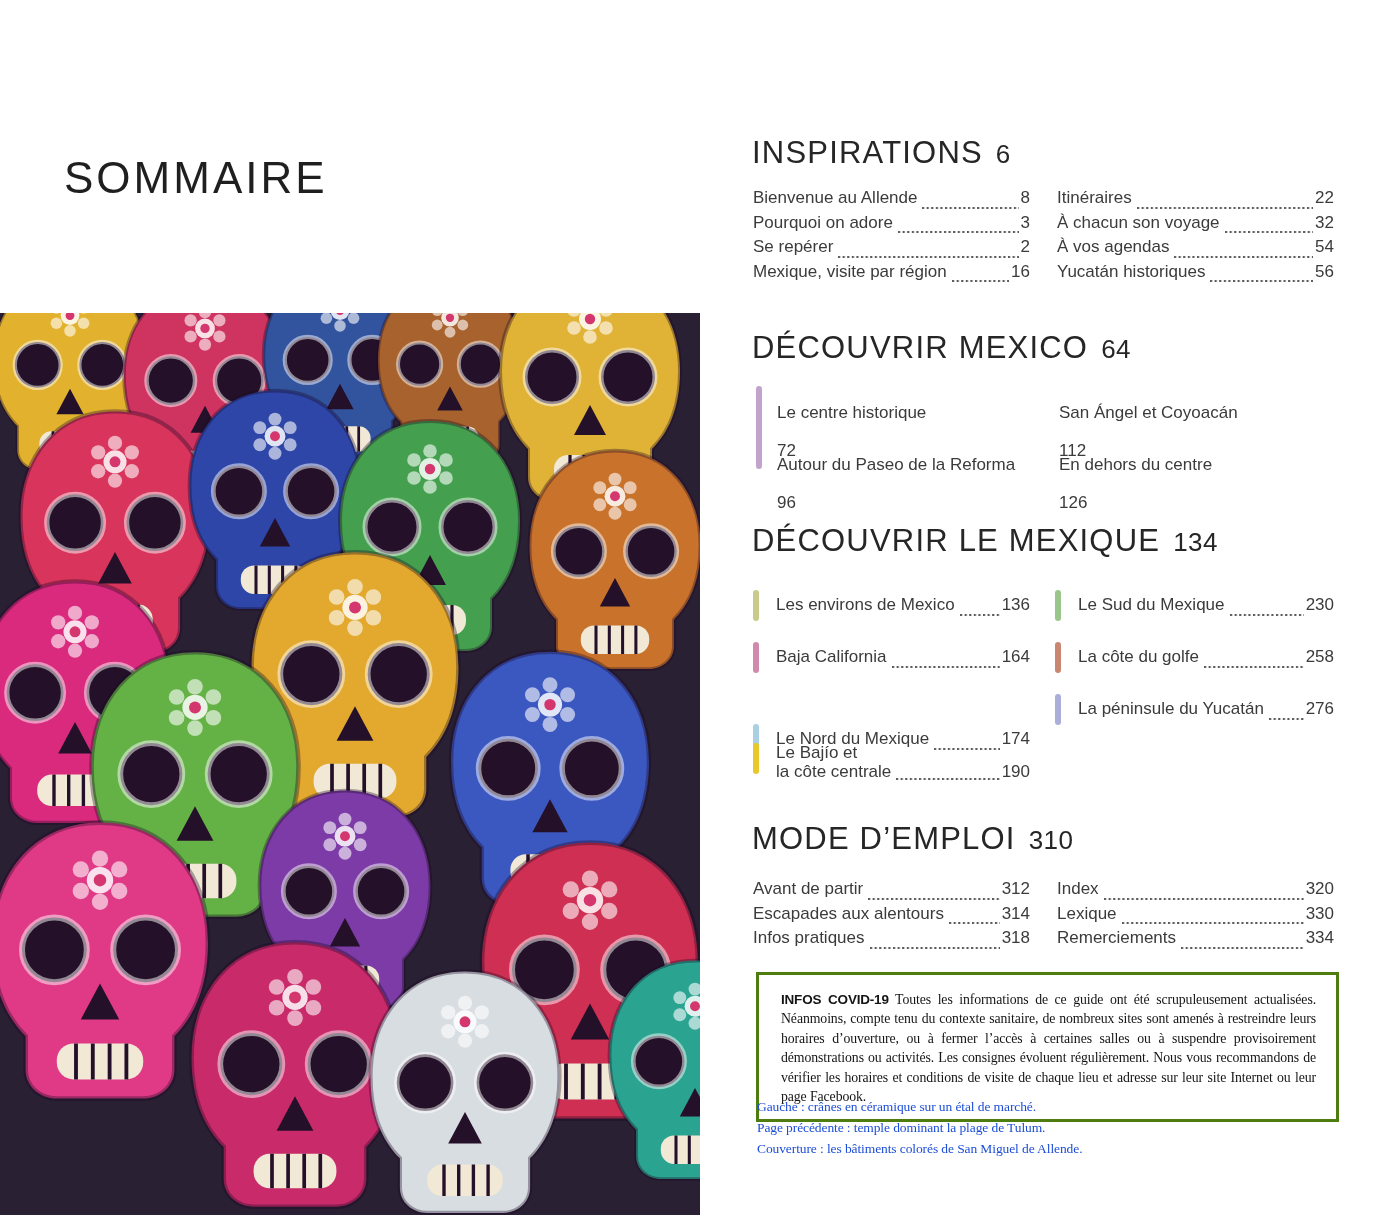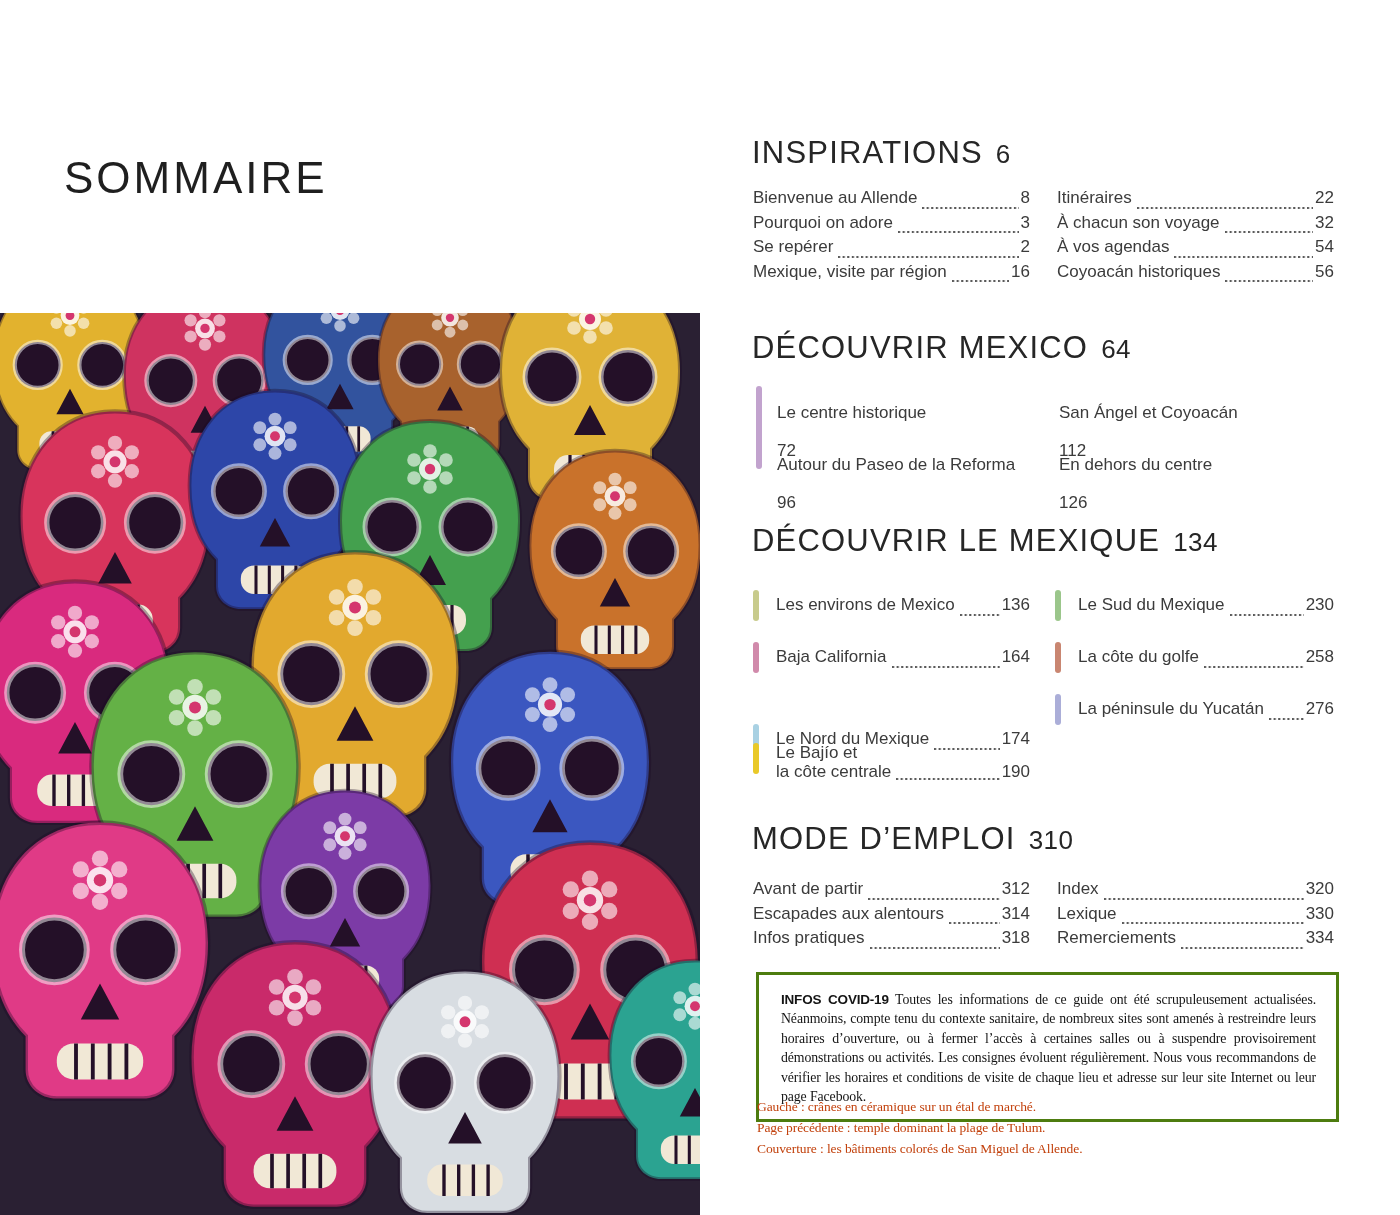--- a/index.html
+++ b/index.html
@@ -66,21 +66,21 @@
     text-align:justify; letter-spacing:-0.1px;
   }
   .covid b {
     font-family:"Liberation Sans", sans-serif;
     font-size:13.5px; letter-spacing:-0.2px; font-weight:700;
   }
   
   .captions {
     position:absolute; left:757px; top:1096px; width:583px;
     font-family:"Liberation Serif", serif;
-    font-size:13.5px; line-height:21px; color:#c2410c; letter-spacing:-0.1px;
+    font-size:13.5px; line-height:21px; color:#1d4ed8; letter-spacing:-0.1px;
   }
 </style>
 </head>
 <body>
 
 <div class="page-title">SOMMAIRE</div>
 
 <div class="photo">
   <svg viewBox="0 0 700 902" preserveAspectRatio="xMidYMid slice">
     <defs>
@@ -165,21 +165,21 @@
       <span class="lbl">À chacun son voyage</span>
       <span class="dots"></span>
       <span class="pg">32</span>
     </div>
   <div class="row">
       <span class="lbl">À vos agendas</span>
       <span class="dots"></span>
       <span class="pg">54</span>
     </div>
   <div class="row">
-      <span class="lbl">Coyoacán historiques</span>
+      <span class="lbl">Yucatán historiques</span>
       <span class="dots"></span>
       <span class="pg">56</span>
     </div>
 </div>
 
 <div class="sec-head" style="top:331px">
   <span>DÉCOUVRIR MEXICO</span><span class="num">64</span>
 </div>
 <div class="tallbar" style="background-color: rgb(194, 163, 206);"></div>
 <div class="abs-row row" style="left:777px; top:401px; width:252px">

